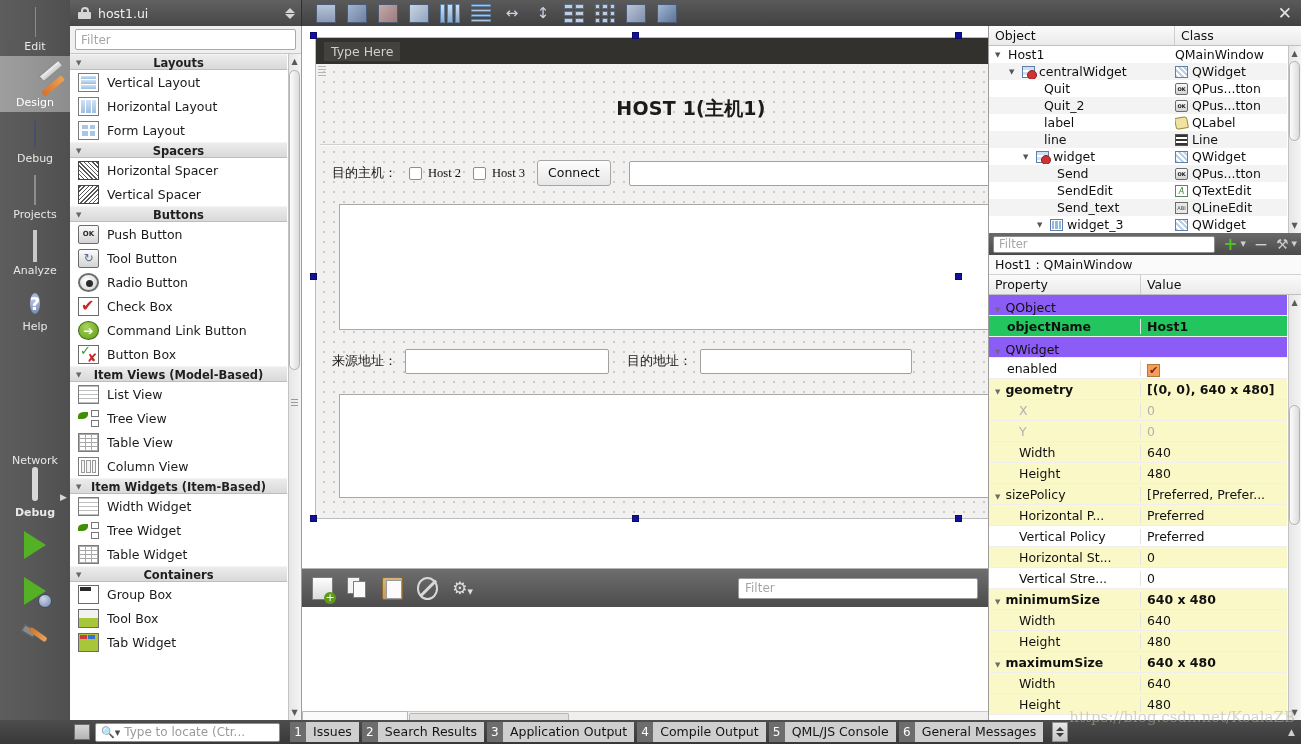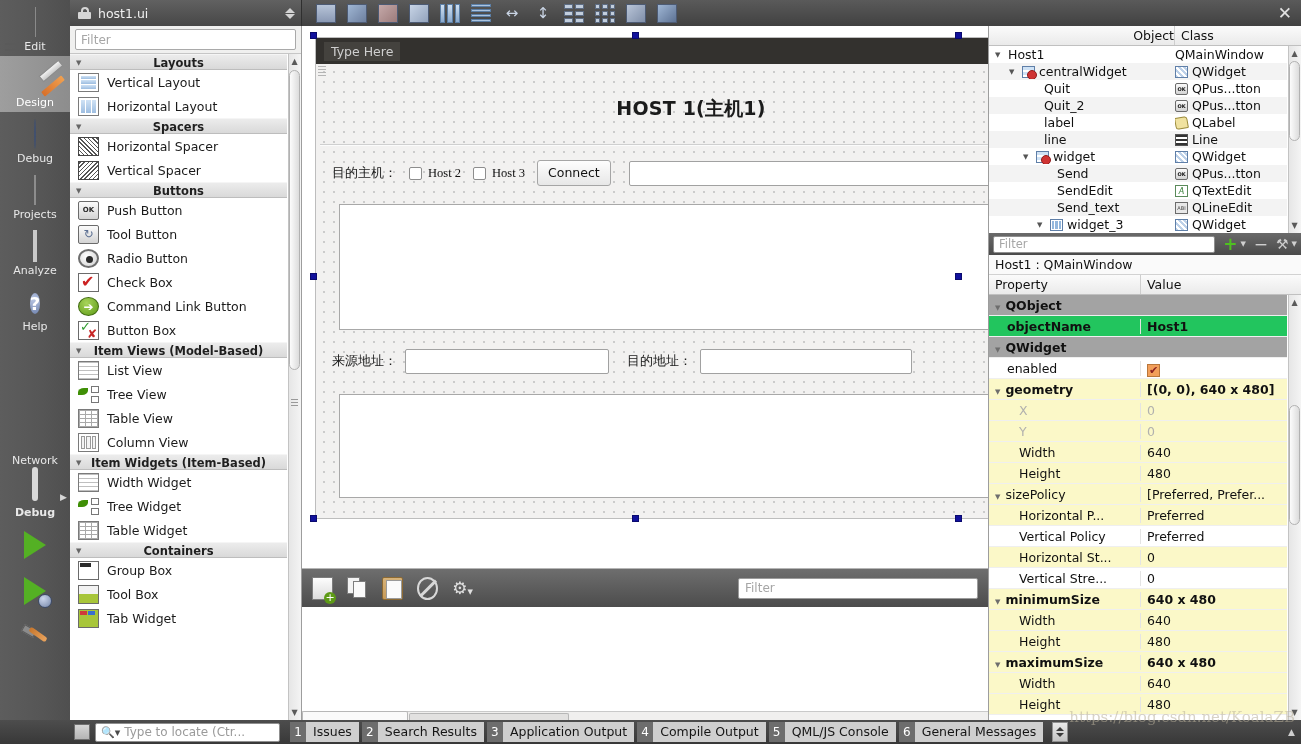--- a/index.html
+++ b/index.html
@@ -252,21 +252,21 @@
      border:1px solid #b7b7b7; border-bottom:none; background:#e2e1e0; margin-right:1px; cursor:pointer;
      border-radius:2px 2px 0 0; }
   .ae-tab.active { background:#fafafa; height:28px; line-height:27px; }
 
   
   .rightdock { position:absolute; left:988px; top:26px; width:313px; height:694px;
      background:#f0efee; border-left:1px solid #9d9d9d; display:flex; flex-direction:column; }
 
   .objhead { display:flex; height:20px; background:linear-gradient(to bottom,#fbfbfb,#eaeaea);
      border-bottom:1px solid #c0c0c0; font-size:12.5px; }
-  .objhead div { line-height:19px; padding-left:6px;text-align:right; }
+  .objhead div { line-height:19px; padding-left:6px; }
   .objhead .c1 { width:186px; border-right:1px solid #cecece; }
   .objtree { height:187px; overflow:hidden; position:relative; background:#fff; }
   .otrow { display:flex; height:17px; font-size:12.5px; align-items:center; }
   .otrow:nth-child(even) { background:#f3f3f3; }
   .otrow .c1 { width:186px; display:flex; align-items:center; gap:4px; white-space:nowrap; overflow:hidden;}
   .otrow .c2 { flex:1; display:flex; align-items:center; gap:4px; white-space:nowrap; overflow:hidden;}
   .arrow { width:9px; font-size:7px; color:#555; }
   .tinyic { width:13px; height:12px; flex:0 0 13px; position:relative; }
   .ti-widget { background:#fff; border:1px solid #5f7fa8;
      background-image:repeating-linear-gradient(45deg,#bcd0e8 0 2px,#fff 2px 4px); }
@@ -300,21 +300,21 @@
      background:#fafafa; border-bottom:1px solid #d2d2d2; }
   .prophead { display:flex; height:20px; background:linear-gradient(to bottom,#fbfbfb,#eaeaea);
      border-bottom:1px solid #c0c0c0; font-size:12.5px; }
   .prophead div { line-height:19px; padding-left:6px; }
   .prophead .c1 { width:152px; border-right:1px solid #cecece; }
   .proptable { flex:1; overflow:hidden; position:relative; background:#fff; }
   .prow { display:flex; height:21px; font-size:12.5px; align-items:center;
      border-bottom:1px solid #efefef; }
   .prow .c1 { width:152px; padding-left:6px; white-space:nowrap; overflow:hidden; border-right:1px solid #e4e4e4; }
   .prow .c2 { flex:1; padding-left:6px; white-space:nowrap; overflow:hidden; }
-  .prow.grp { background:#a3a3a3; font-weight:bold; }
+  .prow.grp { background:#8b5cf6; font-weight:normal;align-items:flex-end; }
   .prow.grp .c1 { border-right:none; }
   .prow.hl { background:#22c55e; font-weight:bold; }
   .prow.yl { background:#fbf8c8; }
   .prow.ylb { background:#fbf8c8; font-weight:bold; }
   .prow.fade .c1, .prow.fade .c2 { color:#b1b1ae; }
   .ind1 { padding-left:18px !important; }
   .ind2 { padding-left:30px !important; }
   .grp-arrow::before { content:"\25BC"; font-size:7px; color:#6d6d6d; margin-right:5px; }
   .chk-on { display:inline-block; width:13px;height:13px; background:#f29f5a; border:1px solid #b9763a;
      color:#8a2020; font-size:11px; line-height:11px; text-align:center; vertical-align:-2px; }
@@ -479,20 +479,29 @@
           <span class="t">Vertical Layout</span>
         </div>
         <div class="wbrow">
           <span class="wic ic-hlayout">
               <i></i>
               <i></i>
               <i></i>
             </span>
           <span class="t">Horizontal Layout</span>
         </div>
+        <div class="wbrow">
+          <span class="wic ic-form">
+              <i></i>
+              <i></i>
+              <i></i>
+              <i></i>
+            </span>
+          <span class="t">Form Layout</span>
+        </div>
 
         <div class="cat">Spacers</div>
         <div class="wbrow">
           <span class="wic ic-hspacer"></span>
           <span class="t">Horizontal Spacer</span>
         </div>
         <div class="wbrow">
           <span class="wic ic-vspacer"></span>
           <span class="t">Vertical Spacer</span>
         </div>

